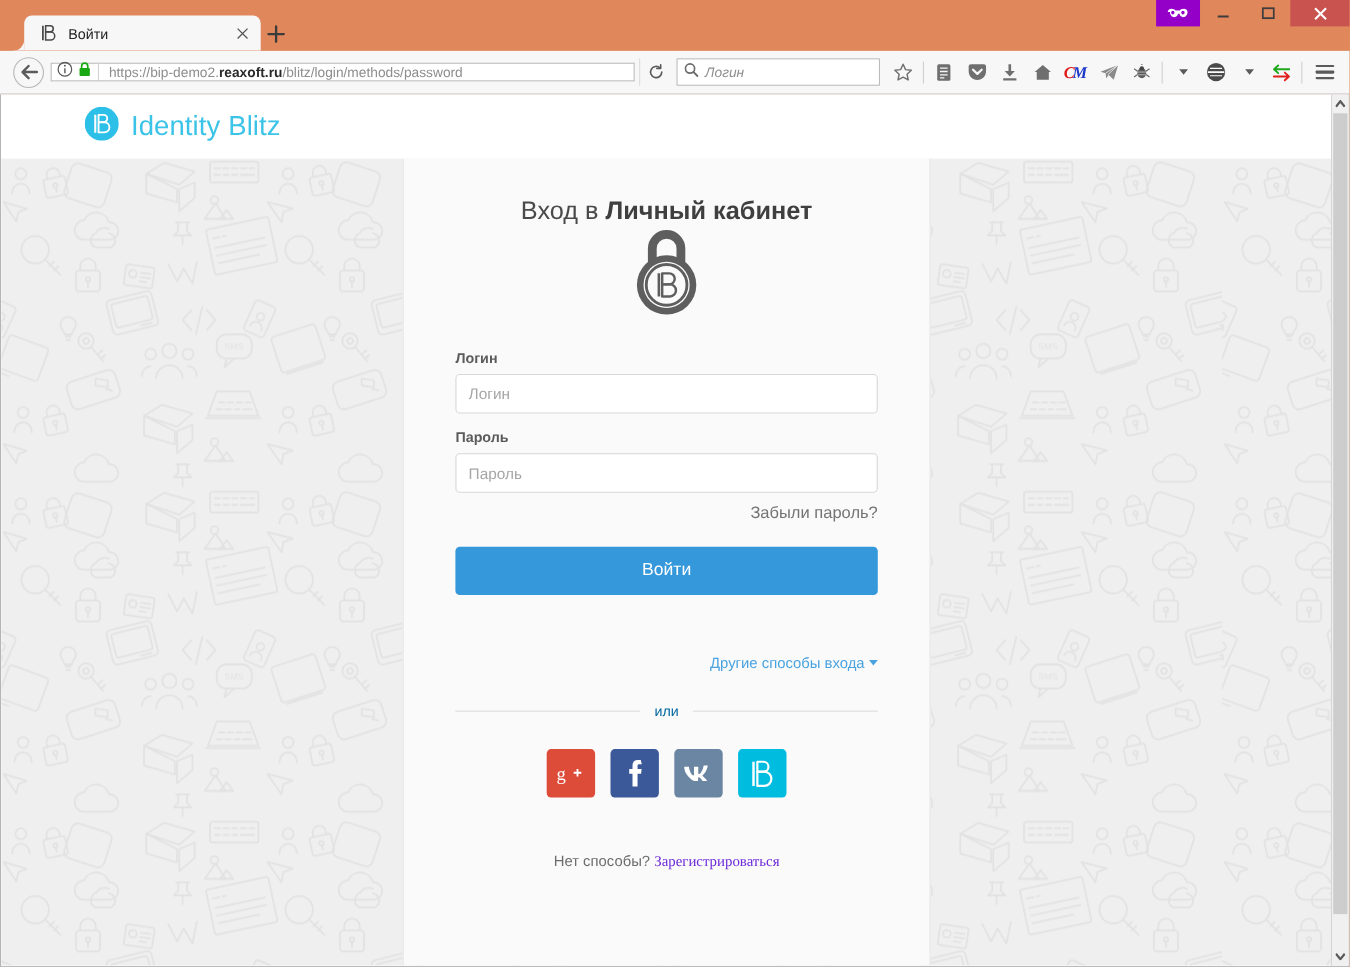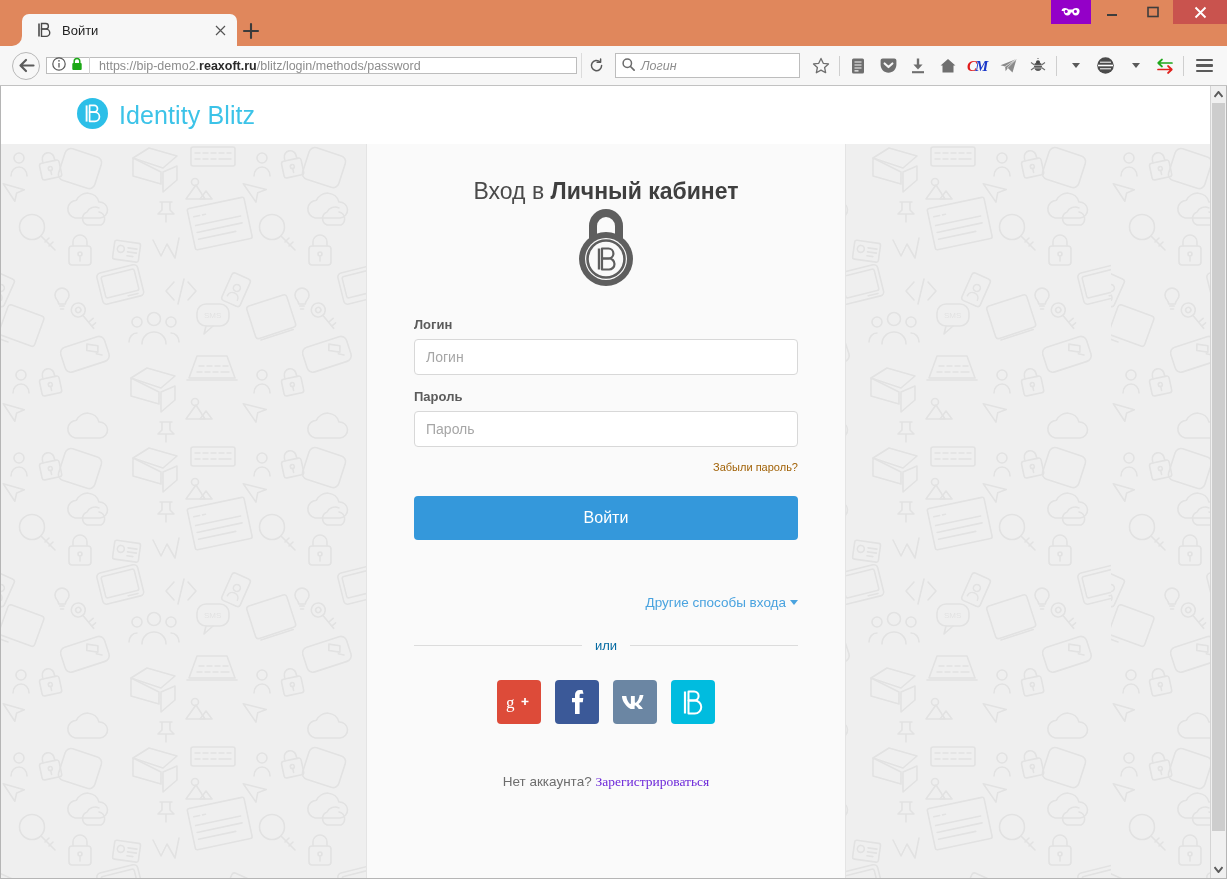--- a/index.html
+++ b/index.html
@@ -296,22 +296,22 @@
     font-family: "Liberation Sans", sans-serif;
     margin-bottom: 14px;
   }
   .field-input::placeholder { color: #a6a6a6; }
   .forgot-row {
     text-align: right;
     margin-top: -4px;
     margin-bottom: 21px;
   }
   .link {
-    color: #a16207;
-    font-size: 11px;
+    color: #737373;
+    font-size: 15px;
     text-decoration: none;
   }
   .btn-primary {
     display: block;
     width: 100%;
     height: 44px;
     background: #3498db;
     border: none;
     border-radius: 4px;
     color: #fff;
@@ -928,21 +928,21 @@
               <div class="social" style="background:#00bcdf">
                 <svg width="20" height="25" viewBox="0 0 20 25">
                   <path d="M2 1.5v22" stroke="#fff" stroke-width="2.2" fill="none"></path>
                   <path d="M5.5 1.5h5.6a4.5 4.5 0 0 1 0 9H5.5z" stroke="#fff" stroke-width="2" fill="none" stroke-linejoin="round"></path>
                   <path d="M5.5 10.6h6.3a6 6 0 0 1 0 12.9H5.5z" stroke="#fff" stroke-width="2" fill="none" stroke-linejoin="round"></path>
                 </svg>
               </div>
             </div>
 
             <div class="signup">
-              <span>Нет аккаунта?</span>
+              <span>Нет способы?</span>
               <a href="#">Зарегистрироваться</a>
             </div>
 
           </div>
         </div>
       </div>
     </div>
 
     <div class="scrollbar">
       <div class="sb-arrow">

